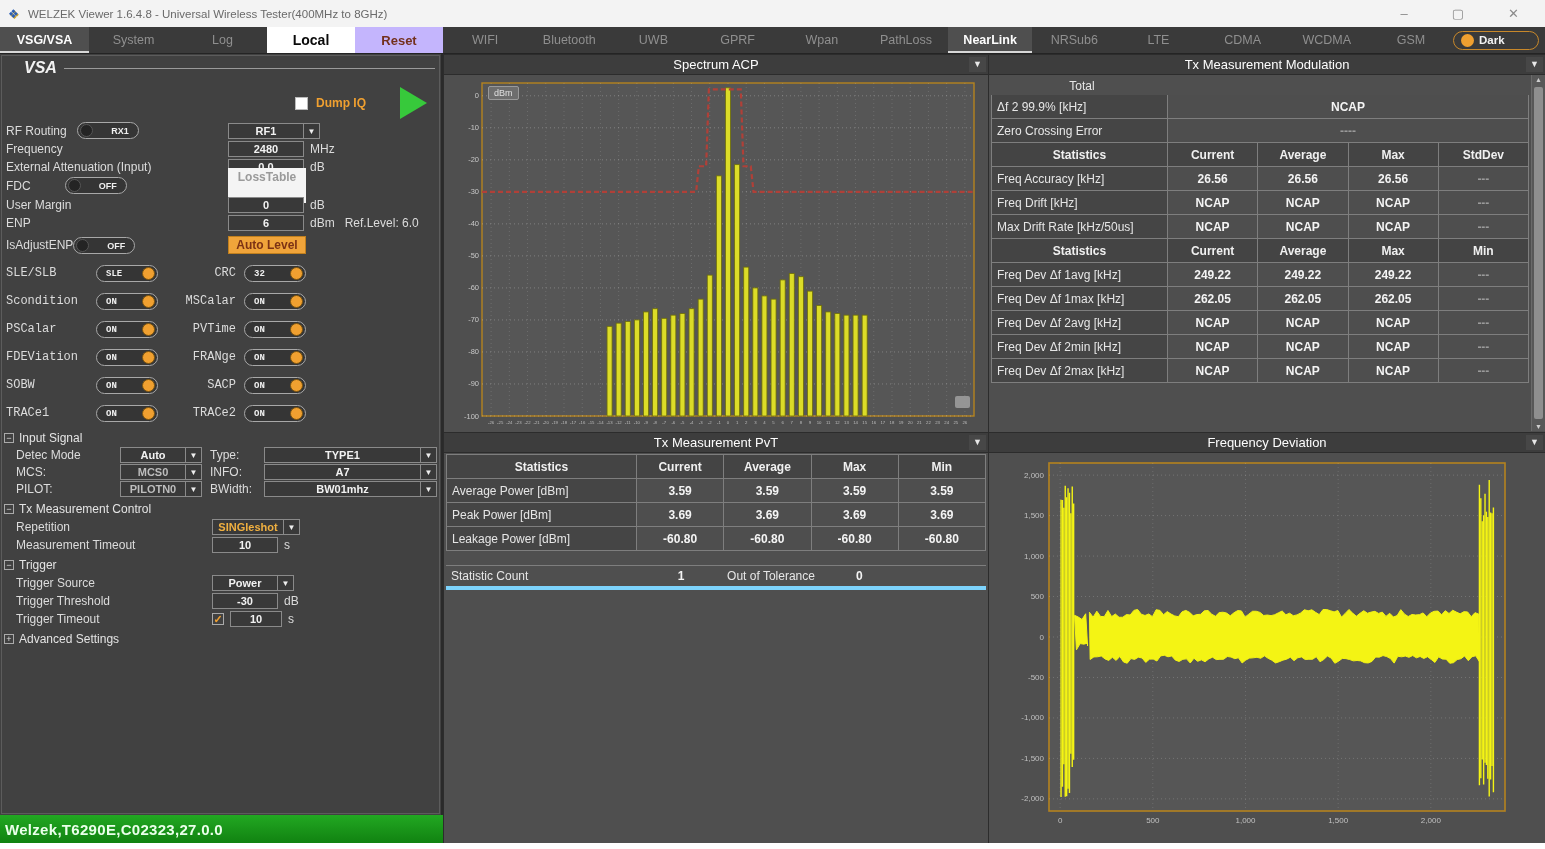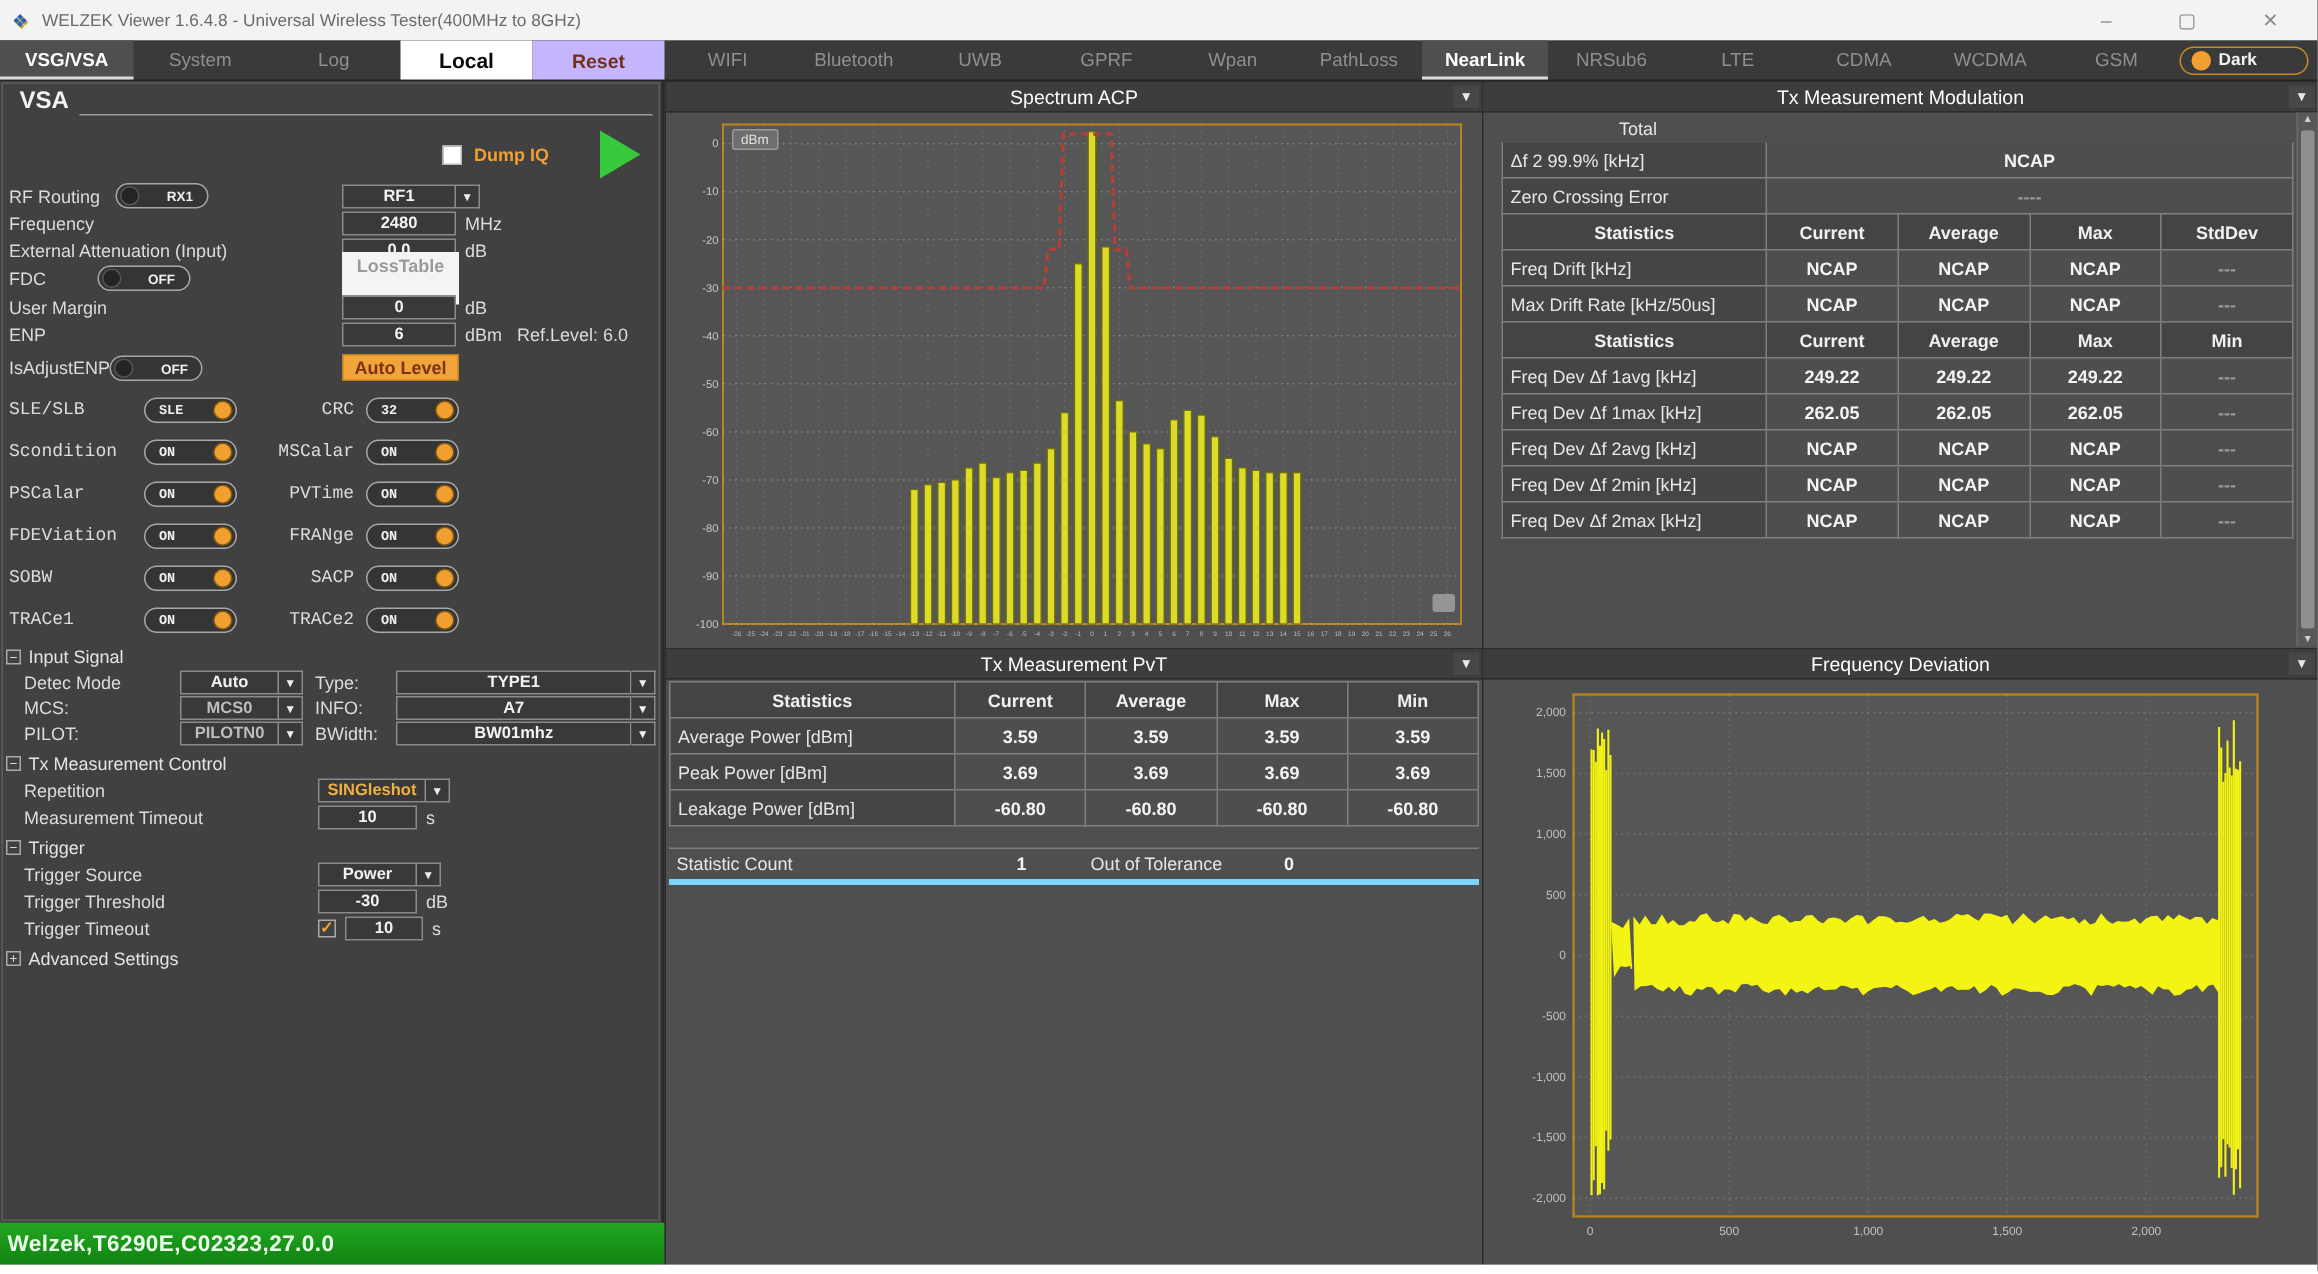--- a/index.html
+++ b/index.html
@@ -32,21 +32,21 @@
   .left-panel { height:761px; background:#414141; border-right:2px solid #2a2a2a; position:relative; font-size:12px; }
   .group-border { position:absolute; inset:1px 1px 1px 1px; border:1px solid #5c5c5c; pointer-events:none; }
   .statusbar { height:28px; background:linear-gradient(#22a822,#118211); color:#eaffea; font-weight:bold; font-size:15px; display:flex; align-items:center; padding:0 5px; letter-spacing:.3px; }
 
   .right-area { flex:1; display:grid; grid-template-columns:545px 1fr; grid-template-rows:378px 1fr; background:#4f4f4f; }
   .panel { position:relative; border-left:1px solid #2c2c2c; border-top:1px solid #2c2c2c; }
   .panel-header { height:20px; background:#3d3d3d; display:flex; align-items:center; justify-content:center; color:#fdfdfd; font-weight:normal; font-size:13px; position:relative; border-bottom:1px solid #2c2c2c; }
   .dd-box { position:absolute; right:2px; top:2px; width:17px; height:15px; color:#e8e8e8; font-size:9px; text-align:center; line-height:15px; background:#474747; }
 
   
-  .vsa-head { display:flex; align-items:flex-end; gap:7px; padding:5px 6px 2px 13px; }
+  .vsa-head { display:flex; align-items:center; gap:7px; padding:5px 6px 2px 24px;font-style:italic; }
   .vsa-title { font-size:16px; font-weight:bold; color:#f2f2f2; }
   .vsa-line { flex:1; height:1px; background:#9a9a9a; }
   .dump-row { display:flex; align-items:center; justify-content:flex-end; gap:8px; height:36px; padding-right:14px; margin-top:6px; }
   .chk { width:13px; height:13px; background:#fff; border:1px solid #bbb; display:inline-block; }
   .dump-lbl { color:#f0a030; font-weight:bold; font-size:12px; margin-right:26px; }
   .play { width:0; height:0; border-left:27px solid #37c93b; border-top:16px solid transparent; border-bottom:16px solid transparent; }
 
   .vrow { position:relative; display:flex; align-items:center; height:17px; margin:1px 6px; }
   .vrow .lbl { color:#dcdcdc; }
   .valcol { position:absolute; left:222px; display:flex; align-items:center; }
@@ -77,21 +77,21 @@
   .is-row { display:flex; align-items:center; height:16px; margin:1px 4px 1px 16px; }
   .is-row .l1 { width:104px; color:#dcdcdc; }
   .is-row .vbox.small { width:66px; }
   .is-row .l2 { width:62px; padding-left:8px; color:#dcdcdc; }
   .is-row .vbox.wide { flex:1; }
   .tc-row { display:flex; align-items:center; height:17px; margin:1px 4px 1px 16px; position:relative; }
   .tc-row .l1 { width:196px; color:#dcdcdc; }
   .chk-orange { width:12px; height:12px; border:1px solid #aaa; color:#f0a030; font-size:11px; line-height:11px; text-align:center; margin-right:6px; font-weight:bold; }
 
   
-  .tbl-body { position:absolute; top:20px; left:11px; right:15px; padding:1px; }
+  .tbl-body { position:absolute; top:20px; left:1px; right:15px; padding:1px; }
   table { width:100%; border-collapse:collapse; font-size:12px; table-layout:fixed; }
   td { border:1px solid #7e7e7e; height:24px; text-align:center; overflow:hidden; white-space:nowrap; }
   td.lbl { background:#454545; text-align:left; padding-left:5px; color:#e6e6e6; }
   td.val { background:#4e4e4e; font-weight:bold; color:#f4f4f4; }
   tr.hdr td { background:#444444; font-weight:bold; color:#f0f0f0; }
   tr.hdr td.lbl { text-align:center; padding-left:0; }
   td.dim { color:#9a9a9a; }
   tr.total td { border-color:transparent; background:transparent; height:18px; }
   tr.total td.lbl { text-align:center; color:#e6e6e6; }
   .scroll { position:absolute; right:0; top:20px; bottom:1px; width:14px; background:#585858; border-left:1px solid #6a6a6a; }
@@ -573,20 +573,27 @@
                 <td class="lbl">Zero Crossing Error</td>
                 <td class="val dim" colspan="4">----</td>
               </tr>
               <tr class="hdr">
                   <td class="lbl">Statistics</td>
                   <td class="val">Current</td>
                   <td class="val">Average</td>
                   <td class="val">Max</td>
                   <td class="val">StdDev</td>
                 </tr>
+              <tr>
+                  <td class="lbl">Freq Accuracy [kHz]</td>
+                  <td class="val">26.56</td>
+                  <td class="val">26.56</td>
+                  <td class="val">26.56</td>
+                  <td class="val dim">---</td>
+                </tr>
                 <tr>
                   <td class="lbl">Freq Drift [kHz]</td>
                   <td class="val">NCAP</td>
                   <td class="val">NCAP</td>
                   <td class="val">NCAP</td>
                   <td class="val dim">---</td>
                 </tr>
                 <tr>
                   <td class="lbl">Max Drift Rate [kHz/50us]</td>
                   <td class="val">NCAP</td>

